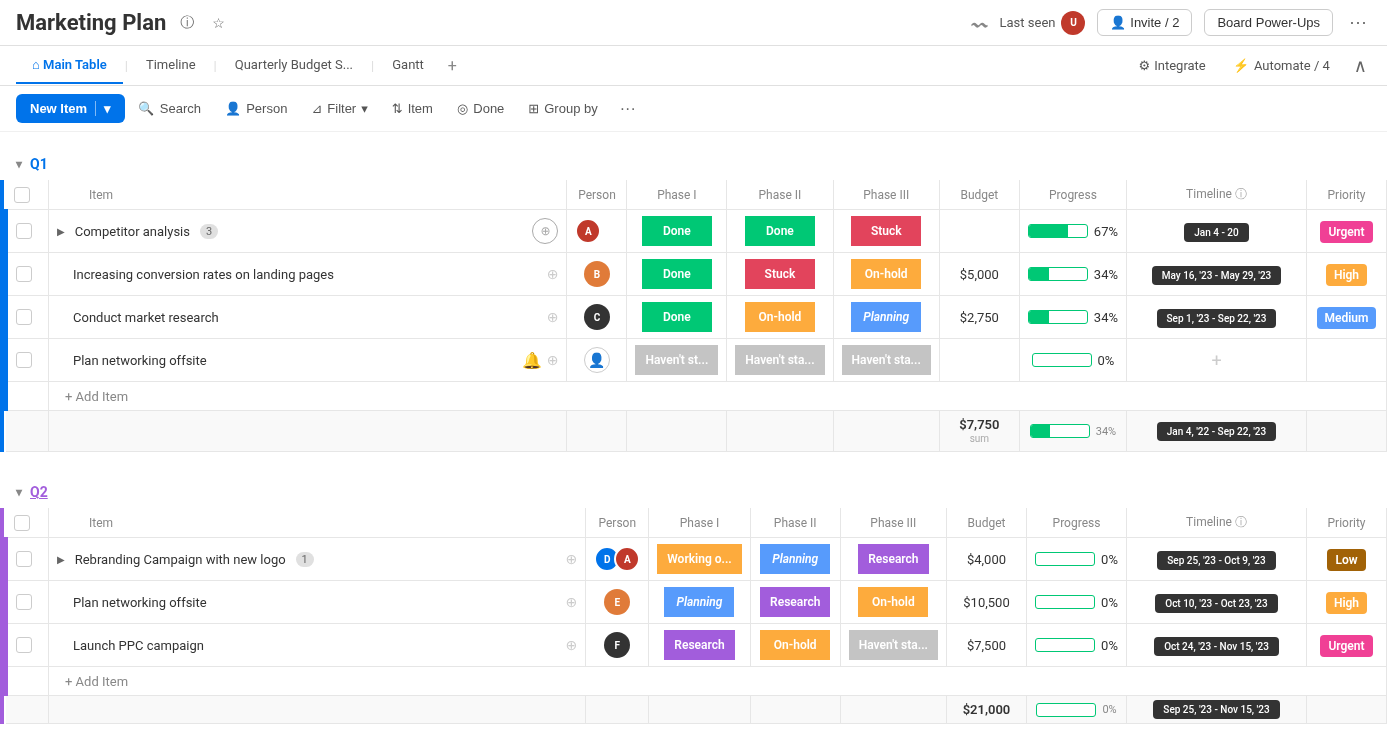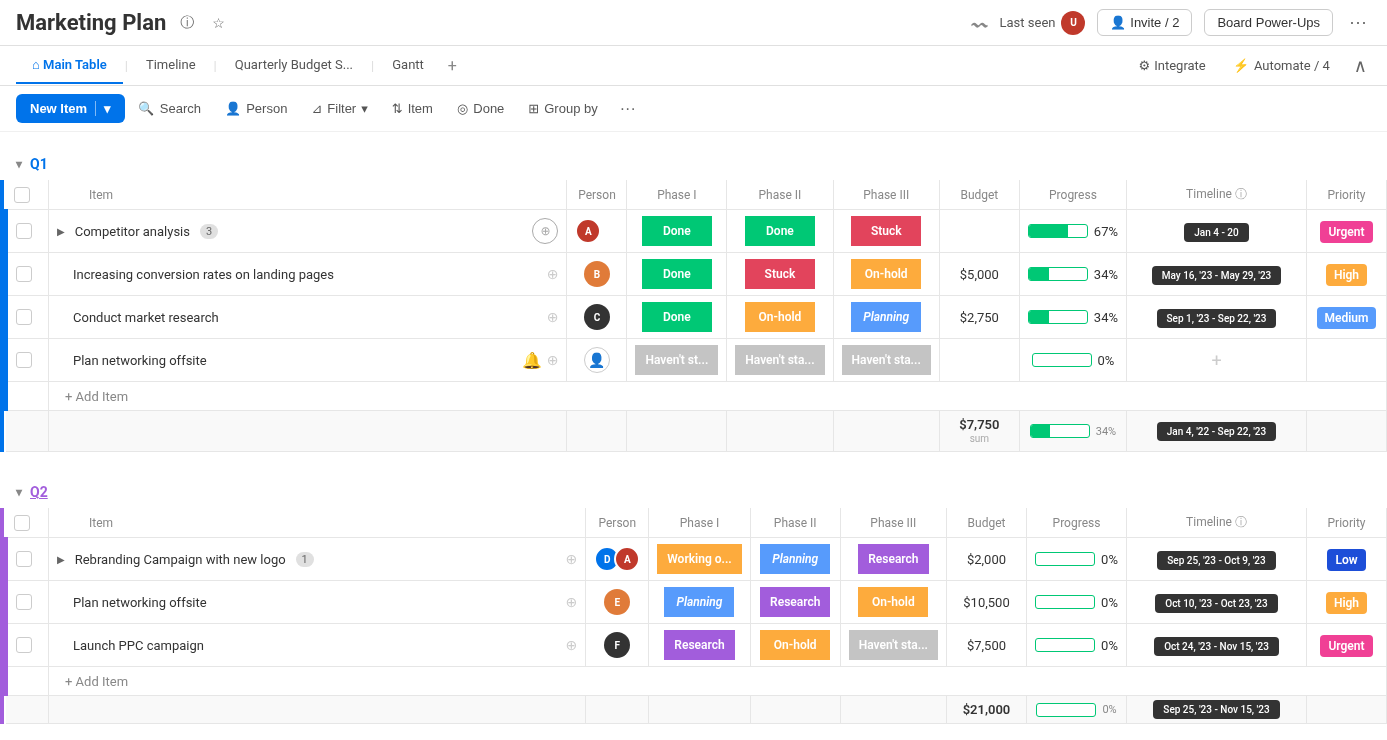--- a/index.html
+++ b/index.html
@@ -59,21 +59,21 @@
     .badge-onhold { background: #fdab3d; }
     .badge-planning { background: #579bfc; font-style: italic; }
     .badge-working { background: #fdab3d; }
     .badge-research { background: #a25ddc; }
     .badge-havent { background: #c4c4c4; color: #fff; }
 
     
     .priority-urgent { background: #f04095; color: #fff; padding: 4px 8px; border-radius: 4px; font-size: 12px; font-weight: 600; }
     .priority-high { background: #fdab3d; color: #fff; padding: 4px 8px; border-radius: 4px; font-size: 12px; font-weight: 600; }
     .priority-medium { background: #579bfc; color: #fff; padding: 4px 8px; border-radius: 4px; font-size: 12px; font-weight: 600; margin-top: 34px; }
-    .priority-low { background: #1d4ed8; color: #fff; padding: 4px 8px; border-radius: 4px; font-size: 12px; font-weight: 600; }
+    .priority-low { background: #a16207; color: #fff; padding: 4px 8px; border-radius: 4px; font-size: 12px; font-weight: 600; }
 
     
     .progress-cell { display: flex; align-items: center; gap: 6px; justify-content: center; }
     .progress-bar { width: 60px; height: 14px; border: 1.5px solid #00c875; border-radius: 3px; overflow: hidden; background: #fff; position: relative; }
     .progress-fill { height: 100%; background: #00c875; }
 
     
     .timeline-badge { background: #333; color: #fff; border-radius: 4px; padding: 4px 10px; font-size: 10px; font-weight: 500; white-space: nowrap; }
     .timeline-placeholder { display: flex; align-items: center; justify-content: center; width: 100%; }
     .timeline-add { color: #ccc; font-size: 18px; cursor: pointer; }
@@ -443,21 +443,21 @@
             </td>
             <td>
               <div class="avatar-group">
                 <span class="avatar-sm avatar-blue">D</span>
                 <span class="avatar-sm avatar-red">A</span>
               </div>
             </td>
             <td><span class="badge badge-working">Working o...</span></td>
             <td><span class="badge badge-planning">Planning</span></td>
             <td><span class="badge badge-research">Research</span></td>
-            <td>$2,000</td>
+            <td>$4,000</td>
             <td>
               <div class="progress-cell">
                 <div class="progress-bar">
                     <div class="progress-fill" style="width:0%;"></div>
                   </div>
                 <span>0%</span>
               </div>
             </td>
             <td><span class="timeline-badge">Sep 25, '23 - Oct 9, '23</span></td>
             <td><span class="priority-low">Low</span></td>

